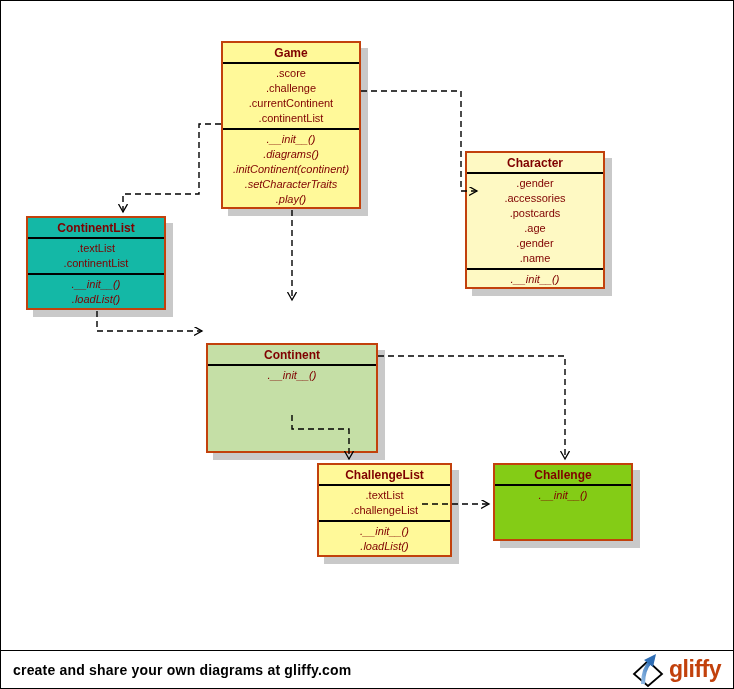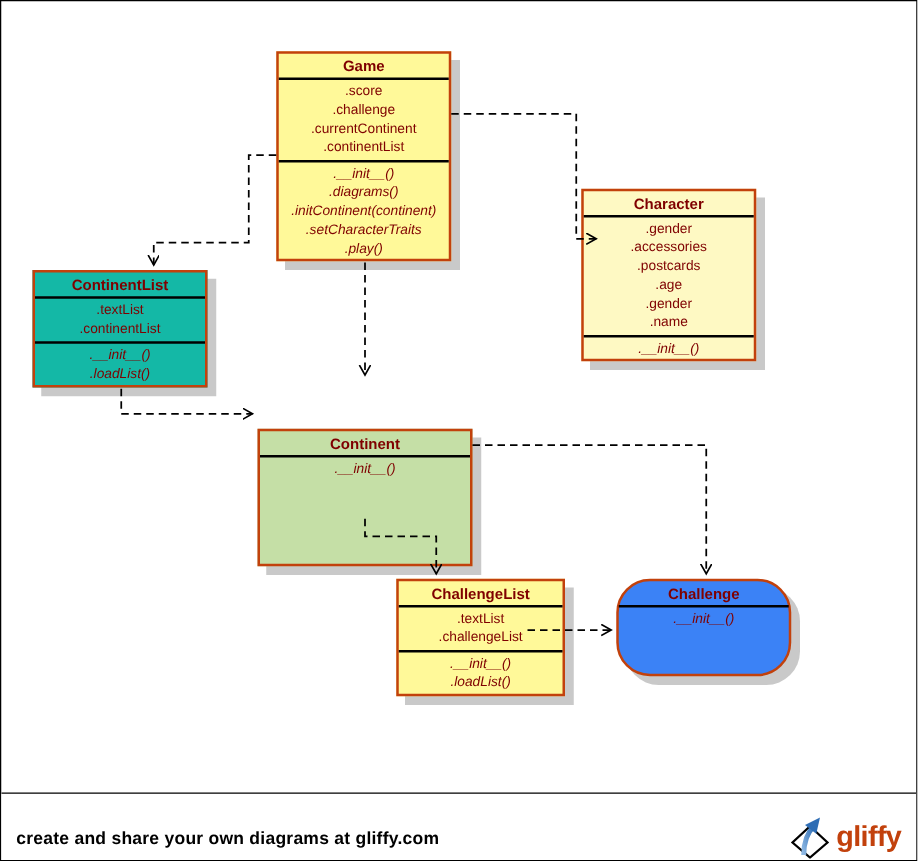--- a/index.html
+++ b/index.html
@@ -34,21 +34,21 @@
   .uml-section.attrs { border-bottom:2px solid #000; }
   .uml-section.methods { flex:1 1 auto;font-style:italic; }
   .uml-member { white-space:nowrap; }
 
   #footer {
     position:absolute; left:0; right:0; bottom:0;
     height:37px;
     border-top:1px solid #000;
     background:#fff;
     display:flex; align-items:center; justify-content:space-between;
-    padding:16px 12px 0 12px;
+    padding:0 12px 0 12px;
   }
   #footer-tagline { font-size:14px; font-weight:bold; color:#000; letter-spacing:0.2px; }
   #gliffy-logo { display:flex; align-items:center; gap:2px; }
   #gliffy-logo-text {
     font-size:23px; font-weight:bold; letter-spacing:-0.5px;
   }
 </style>
 </head>
 <body>
 
@@ -107,21 +107,21 @@
         <div class="uml-title">ChallengeList</div>
         <div class="uml-section attrs">
           <div class="uml-member">.textList</div>
           <div class="uml-member">.challengeList</div>
         </div>
         <div class="uml-section methods">
           <div class="uml-member">.__init__()</div>
           <div class="uml-member">.loadList()</div>
         </div>
       </div>
-      <div class="uml-class" style="left: 492px; top: 462px; width: 140px; height: 78px; background: #3b82f6; color: rgb(127, 0, 0); border-radius: 27px;">
+      <div class="uml-class" style="left: 492px; top: 462px; width: 140px; height: 78px; background: #84cc16; color: rgb(127, 0, 0);">
         <div class="uml-title">Challenge</div>
         <div class="uml-section methods">
           <div class="uml-member">.__init__()</div>
         </div>
       </div>
       <svg id="connector-layer" width="734" height="651" viewBox="0 0 734 651">
       <defs>
         <marker id="arrowhead" markerWidth="12" markerHeight="12" refX="8" refY="4.5" orient="auto" markerUnits="userSpaceOnUse">
           <path d="M0,0 L8,4.5 L0,9" fill="none" stroke="#000" stroke-width="1.3"></path>
         </marker>

